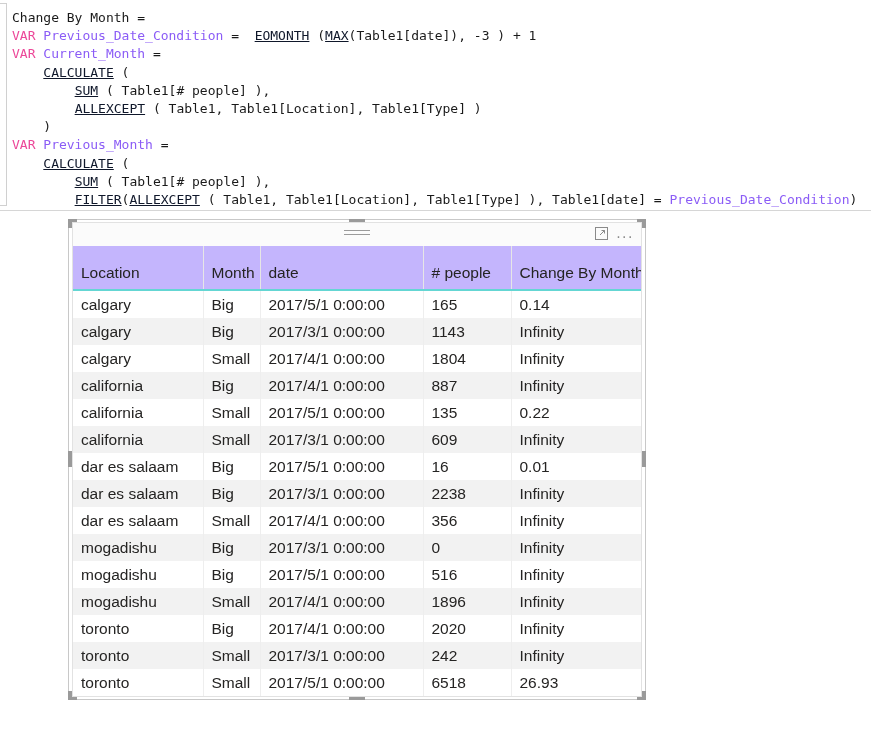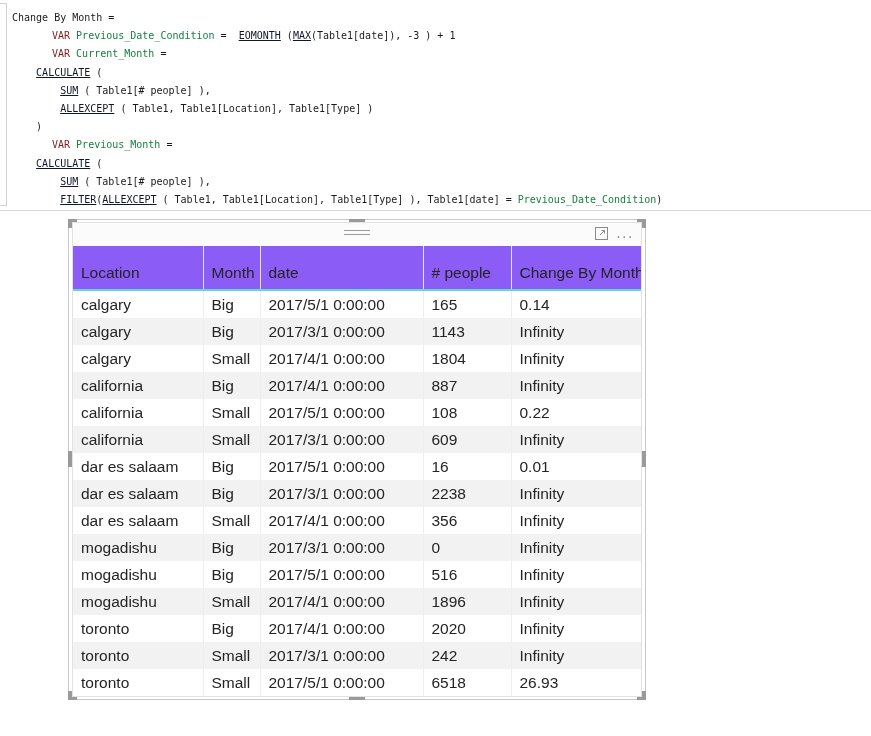--- a/index.html
+++ b/index.html
@@ -40,29 +40,29 @@
     border: 1px solid #d0d0d0;
     border-left: none;
     background: #ffffff;
   }
   .formula-code {
     position: absolute;
     left: 12px;
     top: 9px;
     right: 0;
     font-family: "DejaVu Sans Mono", "Liberation Mono", monospace;
-    font-size: 10px;
+    font-size: 13px;
     line-height: 18.2px;
     white-space: pre;
     color: #1a1a1a;
     letter-spacing: 0px;
   }
   .formula-code .ln { display: block; height: 18.2px; }
-  .tok-kw     { color: #7f1d1d; margin-left: 40px; }
-  .tok-var    { color: #15803d; }
+  .tok-kw     { color: #ec4899; }
+  .tok-var    { color: #8b5cf6; }
   .tok-fn     { color: #0f172a; text-decoration: underline; }
   .tok-plain  { color: #1a1a1a; }
 
   
   .visual-wrap {
     position: absolute;
     left: 68px;
     top: 219px;
     width: 578px;
     height: 481px;
@@ -169,21 +169,21 @@
     box-sizing: border-box;
     overflow: hidden;
     white-space: nowrap;
   }
   table.grid thead th {
     height: 44px;
     vertical-align: bottom;
     padding-bottom: 7px;
     border-bottom: 2px solid #64d6d3;
     border-right: 1px solid #e6e6e6;
-    background: #8b5cf6;
+    background: #c4b5fd;
     text-align: left;
   }
   table.grid thead th.num { }
   table.grid thead th:last-child { border-right: none; }
 
   table.grid tbody td {
     height: 27px;
     line-height: 27px;
     border-right: 1px solid #eeeeee;
     text-align: left;
@@ -287,21 +287,21 @@
               <td>california</td>
               <td>Big</td>
               <td>2017/4/1 0:00:00</td>
               <td class="num">887</td>
               <td class="num">Infinity</td>
             </tr>
             <tr>
               <td>california</td>
               <td>Small</td>
               <td>2017/5/1 0:00:00</td>
-              <td class="num">108</td>
+              <td class="num">135</td>
               <td class="num">0.22</td>
             </tr>
             <tr class="alt">
               <td>california</td>
               <td>Small</td>
               <td>2017/3/1 0:00:00</td>
               <td class="num">609</td>
               <td class="num">Infinity</td>
             </tr>
             <tr>

